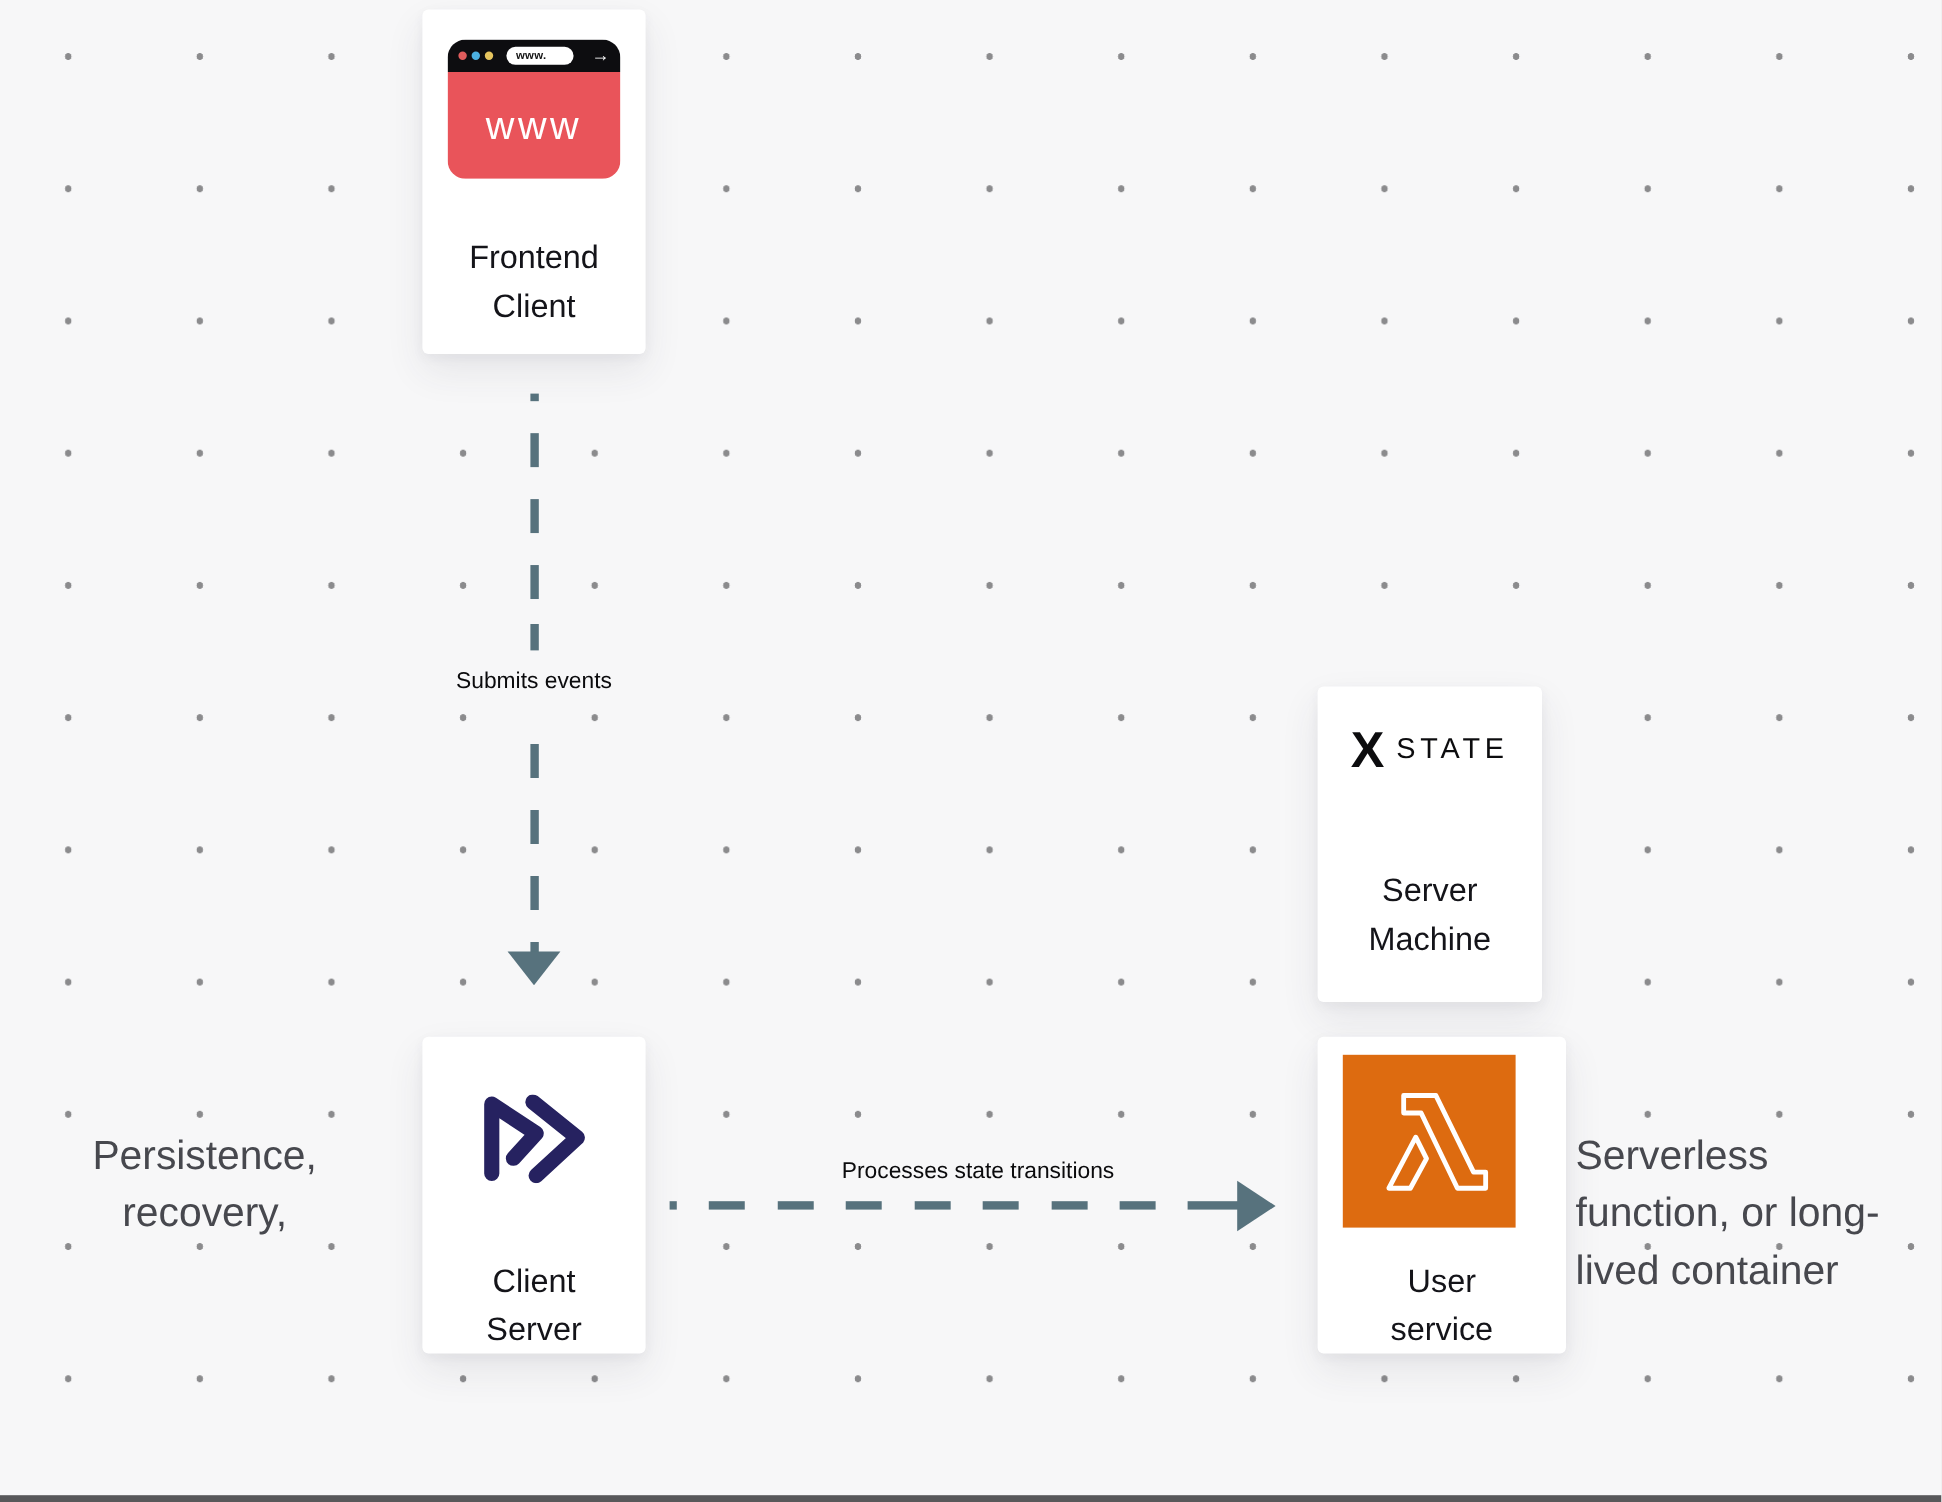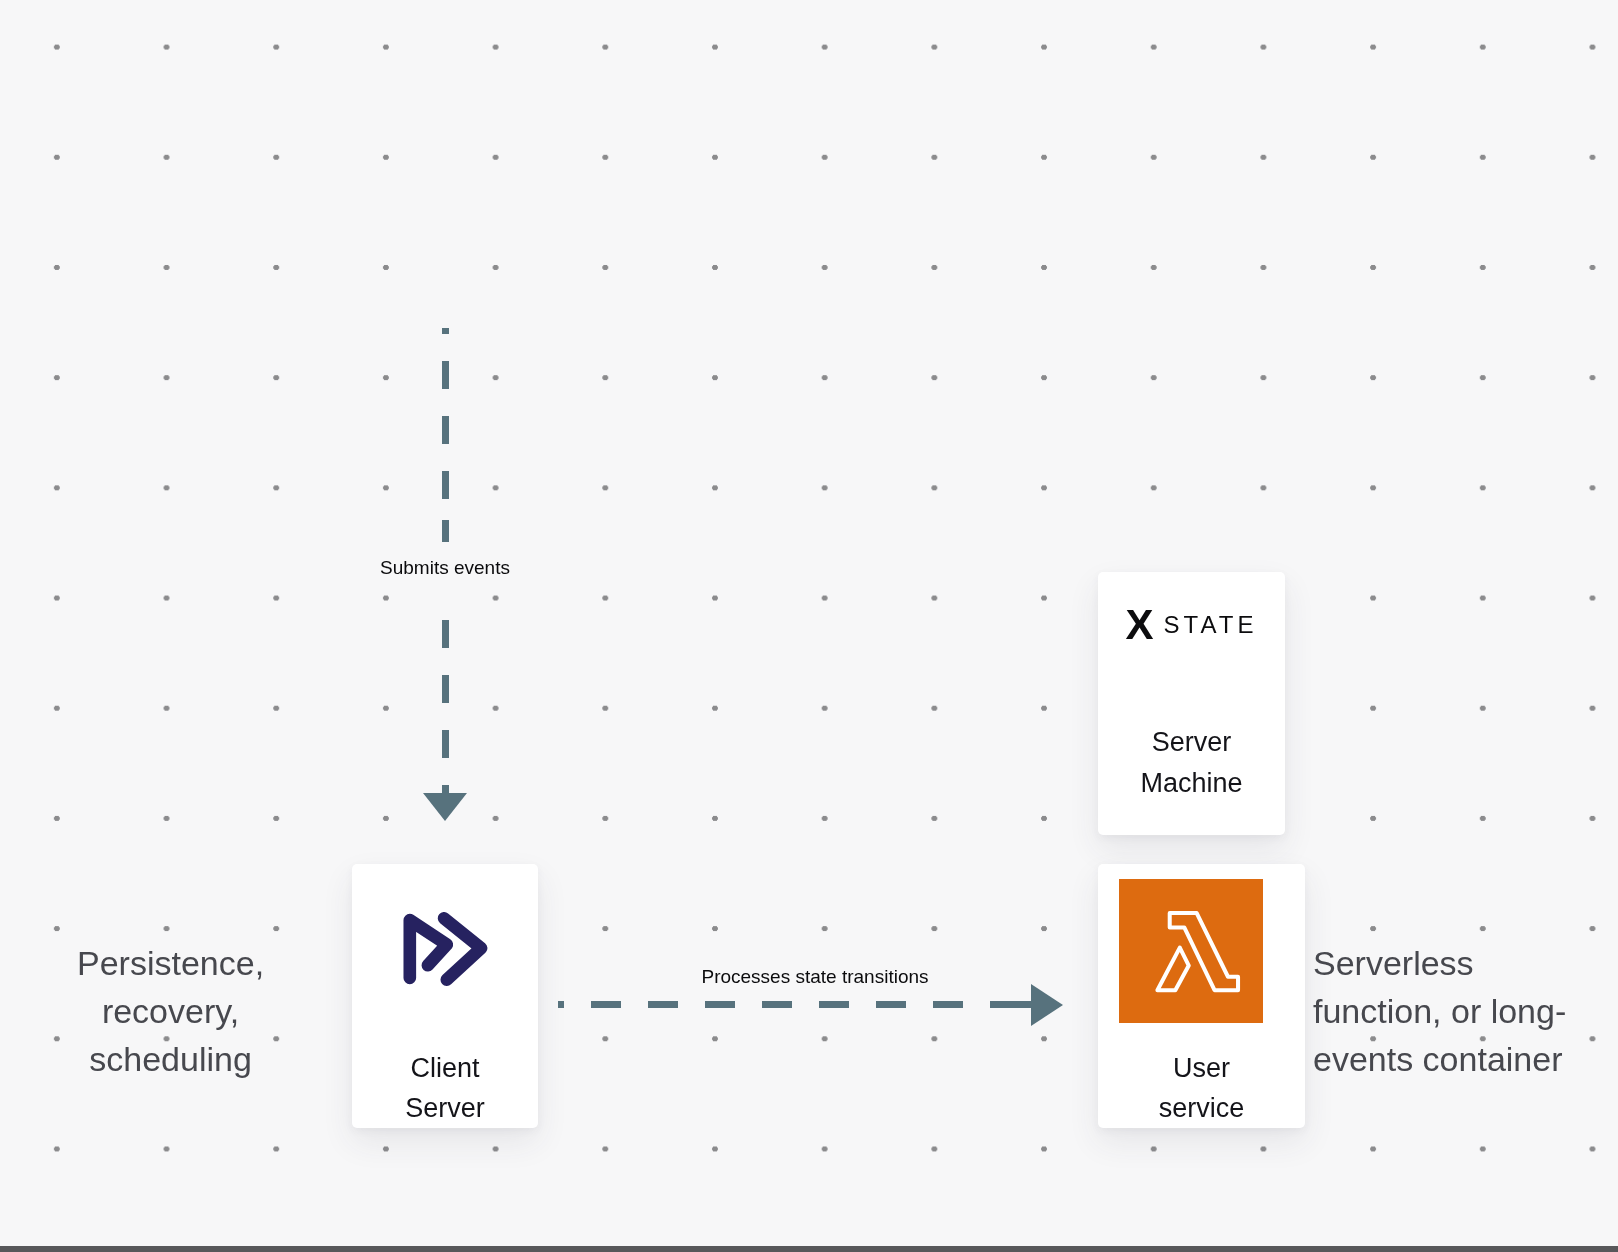--- a/index.html
+++ b/index.html
@@ -91,20 +91,36 @@
   .note-right { left:1313px; top:939px; }
 
   
   .bottom-bar { position:absolute; left:0; right:0; bottom:0; height:6px; background:#58585a; }
 </style>
 </head>
 <body>
 
 <div class="canvas">
 
+  <div class="card card-frontend">
+    <div class="browser-icon">
+      <div class="browser-bar">
+        <span class="bdot bdot-red"></span>
+        <span class="bdot bdot-blue"></span>
+        <span class="bdot bdot-yellow"></span>
+        <span class="url-pill">www.</span>
+        <span class="bar-arrow">→</span>
+      </div>
+      <div class="browser-body">www</div>
+    </div>
+    <div class="card-label">
+      <div>Frontend</div>
+      <div>Client</div>
+    </div>
+  </div>
 
   <div class="v-dash v-seg-a"></div>
   <div class="edge-label label-submits">Submits events</div>
   <div class="v-dash v-seg-b"></div>
   <div class="arrow-down"></div>
 
   <div class="card card-restate">
     <svg class="restate-logo" width="96" height="74" viewBox="0 0 100 82">
       <g fill="none" stroke="#262260" stroke-width="14" stroke-linecap="round" stroke-linejoin="round">
         <path d="M 11 73 L 11 9 L 52 36 L 31 59"></path>
@@ -143,23 +159,22 @@
     </div>
     <div class="card-label">
       <div>User</div>
       <div>service</div>
     </div>
   </div>
 
   <div class="note note-left">
     <div>Persistence,</div>
     <div>recovery,</div>
-    <div>scheduling</div>
   </div>
   <div class="note note-right">
     <div>Serverless</div>
     <div>function, or long-</div>
-    <div>events container</div>
+    <div>lived container</div>
   </div>
 
   <div class="bottom-bar"></div>
 
 </div>
 
 </body></html>

